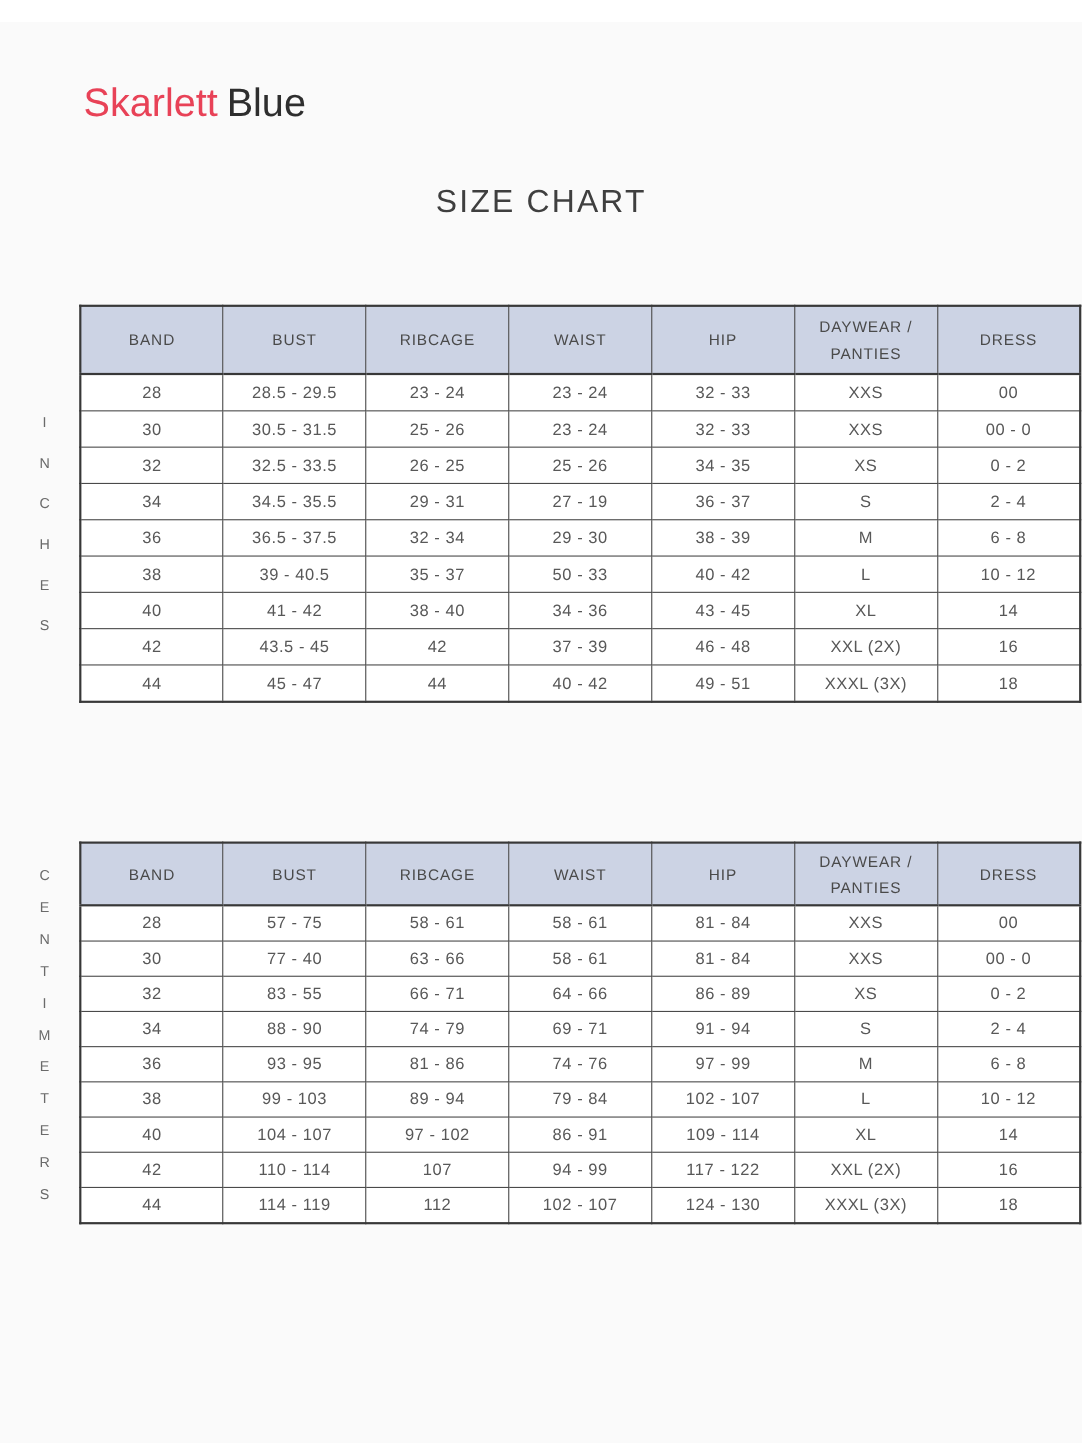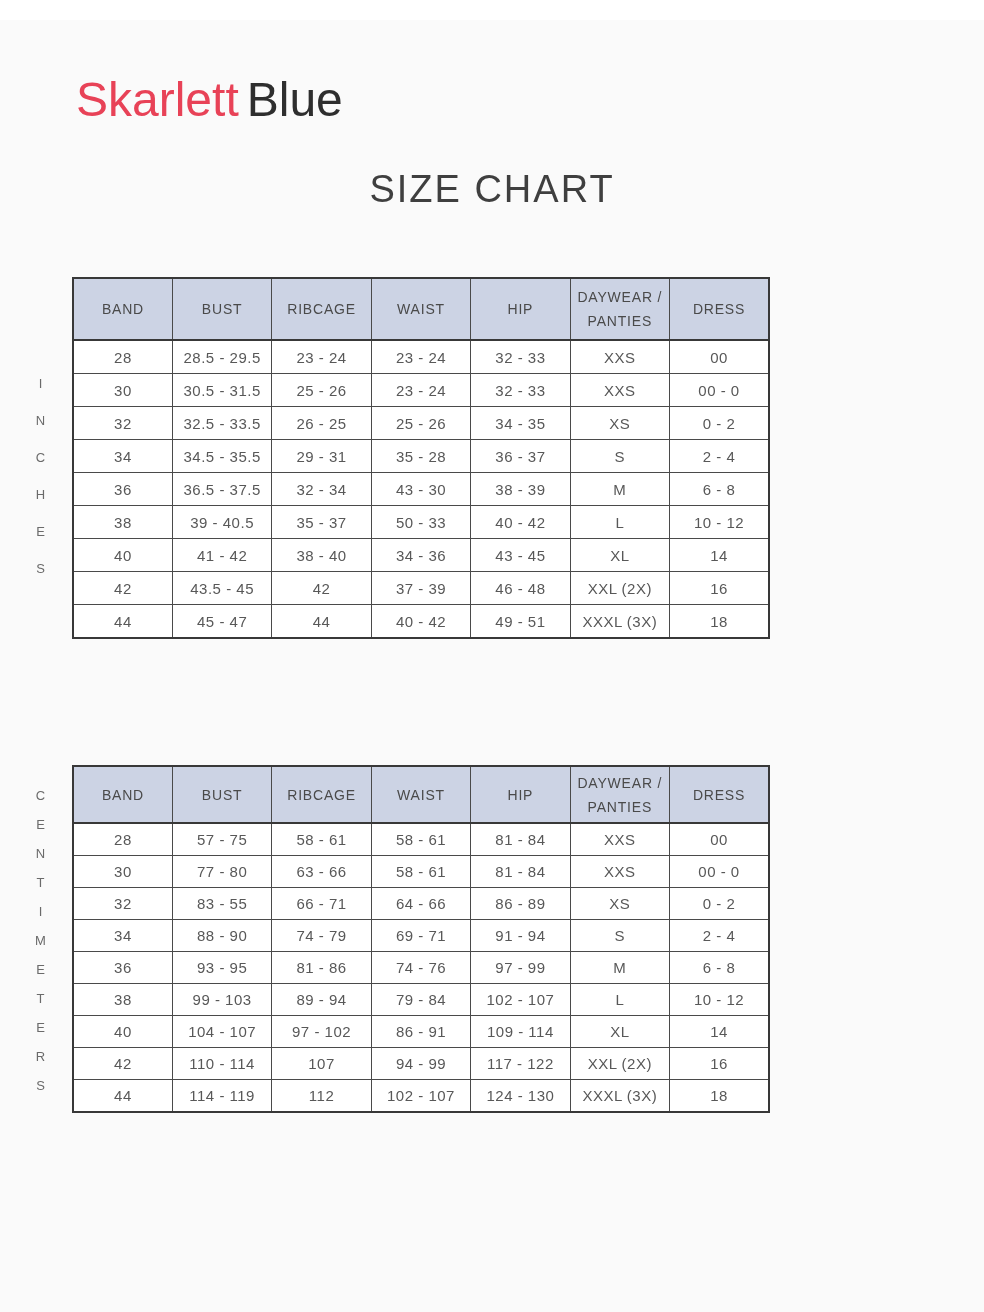--- a/index.html
+++ b/index.html
@@ -20,37 +20,37 @@
     top: 0; left: 0;
     width: 100%;
     height: 20px;
     background: #ffffff;
   }
   
   .logo {
     position: absolute;
     left: 76px;
     top: 72px;
-    font-size: 48px;
+    font-size: 36px;
     font-weight: 300;
     letter-spacing: 0px;
     white-space: nowrap;
   }
   .logo-first  { color: #e84257; }
   .logo-second { color: #2e2e2e; margin-left: 8px; }
 
   
   .page-title {
     position: absolute;
     top: 168px;
     left: 0;
     width: 100%;
     text-align: center;
     margin: 0;
-    font-size: 38px;
+    font-size: 29px;
     font-weight: 400;
     letter-spacing: 2px;
     color: #3f3f3f;
   }
 
   
   .unit-label {
     position: absolute;
     writing-mode: vertical-lr;
     text-orientation: upright;
@@ -59,21 +59,21 @@
     letter-spacing: 19px;
     left: 33px;
   }
   .unit-label.inches { top: 376px; letter-spacing: 22px; }
   .unit-label.centimeters { top: 788px; letter-spacing: 14px; }
 
   
   .size-table {
     position: absolute;
     left: 72px;
-    width: 698px;
+    width: 911px;
     border-collapse: collapse;
     table-layout: fixed;
     background: #ffffff;
     border: 2px solid #383838;
   }
   .size-table.inches { top: 277px; }
   .size-table.centimeters { top: 765px; }
 
   .size-table th {
     background: #ccd3e4;
@@ -178,30 +178,30 @@
           <td>26 - 25</td>
           <td>25 - 26</td>
           <td>34 - 35</td>
           <td>XS</td>
           <td>0 - 2</td>
         </tr>
         <tr>
           <td>34</td>
           <td>34.5 - 35.5</td>
           <td>29 - 31</td>
-          <td>35 - 28</td>
+          <td>27 - 19</td>
           <td>36 - 37</td>
           <td>S</td>
           <td>2 - 4</td>
         </tr>
         <tr>
           <td>36</td>
           <td>36.5 - 37.5</td>
           <td>32 - 34</td>
-          <td>43 - 30</td>
+          <td>29 - 30</td>
           <td>38 - 39</td>
           <td>M</td>
           <td>6 - 8</td>
         </tr>
         <tr>
           <td>38</td>
           <td>39 - 40.5</td>
           <td>35 - 37</td>
           <td>50 - 33</td>
           <td>40 - 42</td>
@@ -281,21 +281,21 @@
           <td>28</td>
           <td>57 - 75</td>
           <td>58 - 61</td>
           <td>58 - 61</td>
           <td>81 - 84</td>
           <td>XXS</td>
           <td>00</td>
         </tr>
         <tr>
           <td>30</td>
-          <td>77 - 80</td>
+          <td>77 - 40</td>
           <td>63 - 66</td>
           <td>58 - 61</td>
           <td>81 - 84</td>
           <td>XXS</td>
           <td>00 - 0</td>
         </tr>
         <tr>
           <td>32</td>
           <td>83 - 55</td>
           <td>66 - 71</td>

